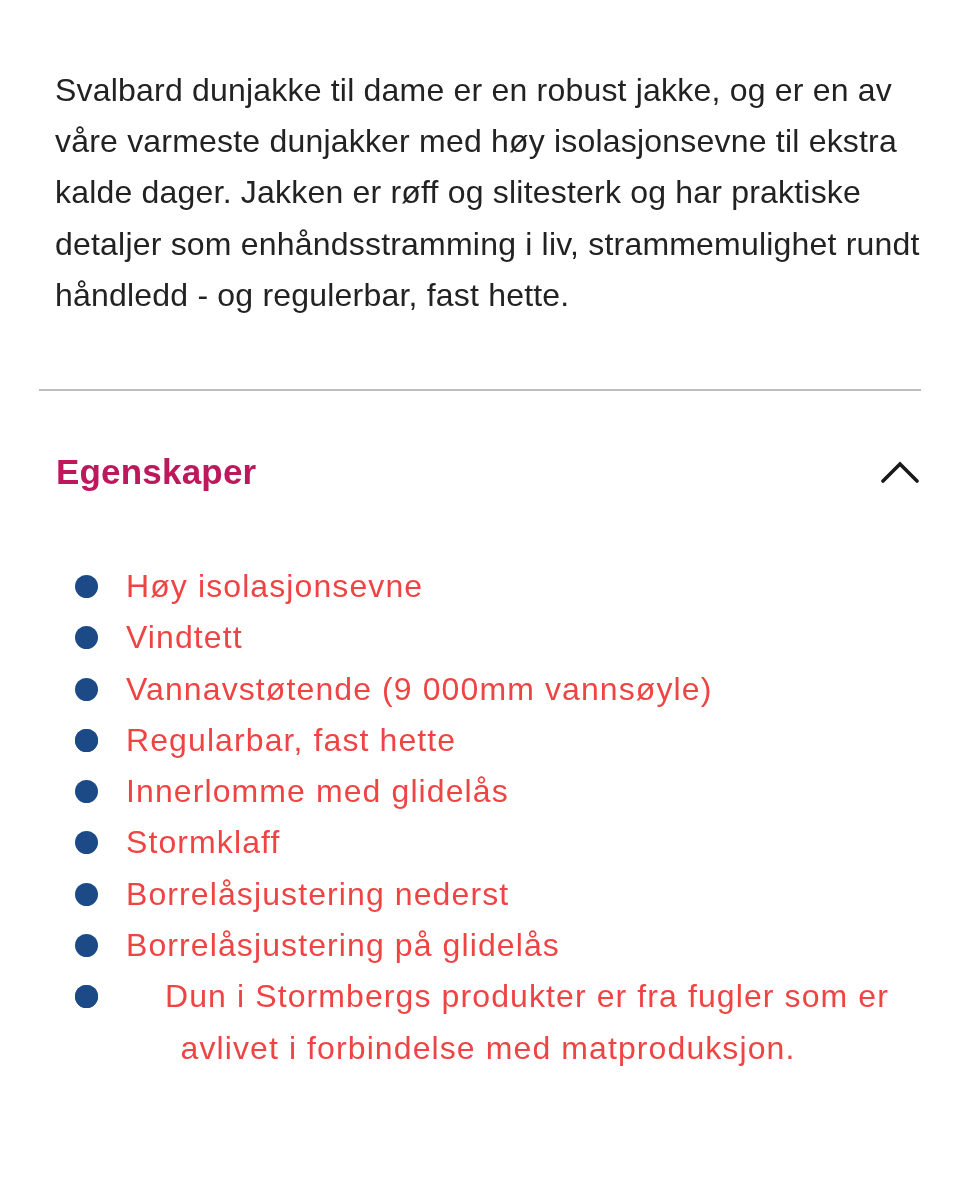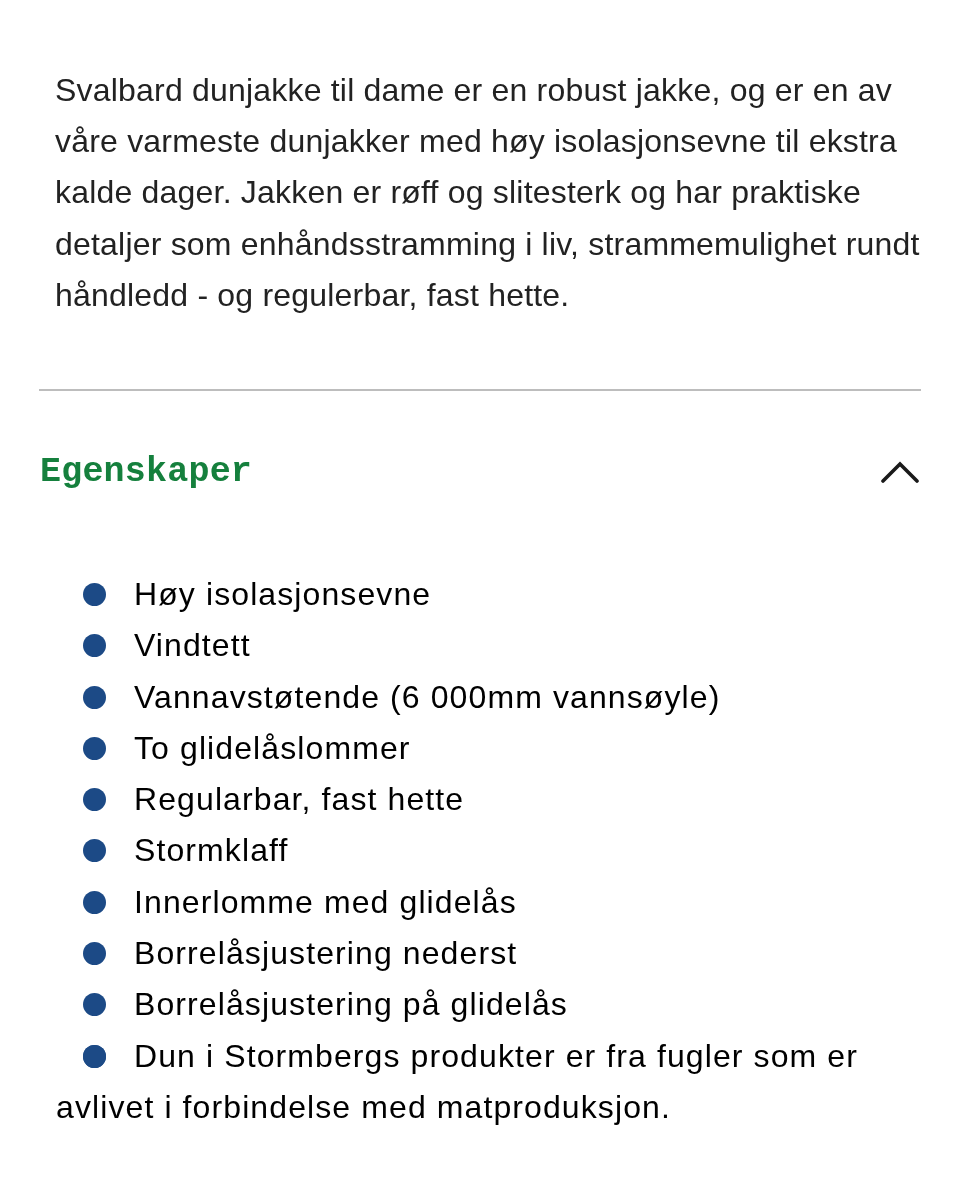--- a/index.html
+++ b/index.html
@@ -16,34 +16,34 @@
   .divider {
     position: absolute; left: 39px; top: 389px; width: 882px; height: 2px;
     background: #bdbdbd; border: 0; margin: 0;
   }
   .section-header {
     position: absolute; left: 40px; top: 444px; width: 880px; height: 56px;
     display: flex; align-items: center; justify-content: space-between;
     cursor: pointer;
   }
   .section-title {
-    font-size: 35px; font-weight: bold; color: #15803d; margin: 0; letter-spacing: 0.2px; font-family: Liberation Mono, monospace;
+    font-size: 35px; font-weight: bold; color: #be185d; margin: 16px; letter-spacing: 0.2px;
   }
   .chevron { width: 40px; height: 28px; display: flex; align-items: center; justify-content: center; }
   .features {
     position: absolute; left: 40px; top: 553px; width: 880px;
-    margin: 16px; padding: 0; list-style: none;
-    font-size: 32px; line-height: 51.3px; letter-spacing: 1.1px; color: #000000;
+    margin: 8px; padding: 0; list-style: none;
+    font-size: 32px; line-height: 51.3px; letter-spacing: 1.1px; color: #ef4444;
   }
   .features li { position: relative; padding-left: 78px; }
   .features li .dot {
     position: absolute; left: 27px; top: 14px;
     width: 23px; height: 23px; border-radius: 50%;
   }
-  .features li.wrap-item { padding-left: 0; text-indent: 78px; }
+  .features li.wrap-item { padding-left: 0; text-indent: 78px; text-align: center; }
   .features li.wrap-item .dot { left: 27px; }
 </style>
 </head>
 <body>
 
 <p class="intro">Svalbard dunjakke til dame er en robust jakke, og er en av våre varmeste dunjakker med høy isolasjonsevne til ekstra kalde dager. Jakken er røff og slitesterk og har praktiske detaljer som enhåndsstramming i liv, strammemulighet rundt håndledd - og regulerbar, fast hette.</p>
 
 <div class="divider"></div>
 
 <div class="section-header">
@@ -51,22 +51,22 @@
   <span class="chevron">
     <svg width="38" height="22" viewBox="0 0 38 22">
       <polyline points="2,20 19,3 36,20" fill="none" stroke="#1a1a1a" stroke-width="3.6" stroke-linecap="round" stroke-linejoin="miter"></polyline>
     </svg>
   </span>
 </div>
 
 <ul class="features">
   <li><span class="dot" style="background: rgb(28, 74, 134);"></span><span>Høy isolasjonsevne</span></li>
   <li><span class="dot" style="background: rgb(28, 74, 134);"></span><span>Vindtett</span></li>
-  <li><span class="dot" style="background: rgb(28, 74, 134);"></span><span>Vannavstøtende (6 000mm vannsøyle)</span></li>
-  <li><span class="dot" style="background: rgb(28, 74, 134);"></span><span>To glidelåslommer</span></li>
+  <li><span class="dot" style="background: rgb(28, 74, 134);"></span><span>Vannavstøtende (9 000mm vannsøyle)</span></li>
+  <li><span class="dot" style="background: rgb(28, 74, 134);"></span></li>
   <li><span class="dot" style="background: rgb(28, 74, 134);"></span><span>Regularbar, fast hette</span></li>
+  <li><span class="dot" style="background: rgb(28, 74, 134);"></span><span>Innerlomme med glidelås</span></li>
   <li><span class="dot" style="background: rgb(28, 74, 134);"></span><span>Stormklaff</span></li>
-  <li><span class="dot" style="background: rgb(28, 74, 134);"></span><span>Innerlomme med glidelås</span></li>
   <li><span class="dot" style="background: rgb(28, 74, 134);"></span><span>Borrelåsjustering nederst</span></li>
   <li><span class="dot" style="background: rgb(28, 74, 134);"></span><span>Borrelåsjustering på glidelås</span></li>
   <li><span class="dot" style="background: rgb(28, 74, 134);"></span></li>
   <li class="wrap-item"><span class="dot" style="background: rgb(28, 74, 134);"></span><span>Dun i Stormbergs produkter er fra fugler som er avlivet i forbindelse med matproduksjon.</span></li>
 </ul>
 
 </body></html>

